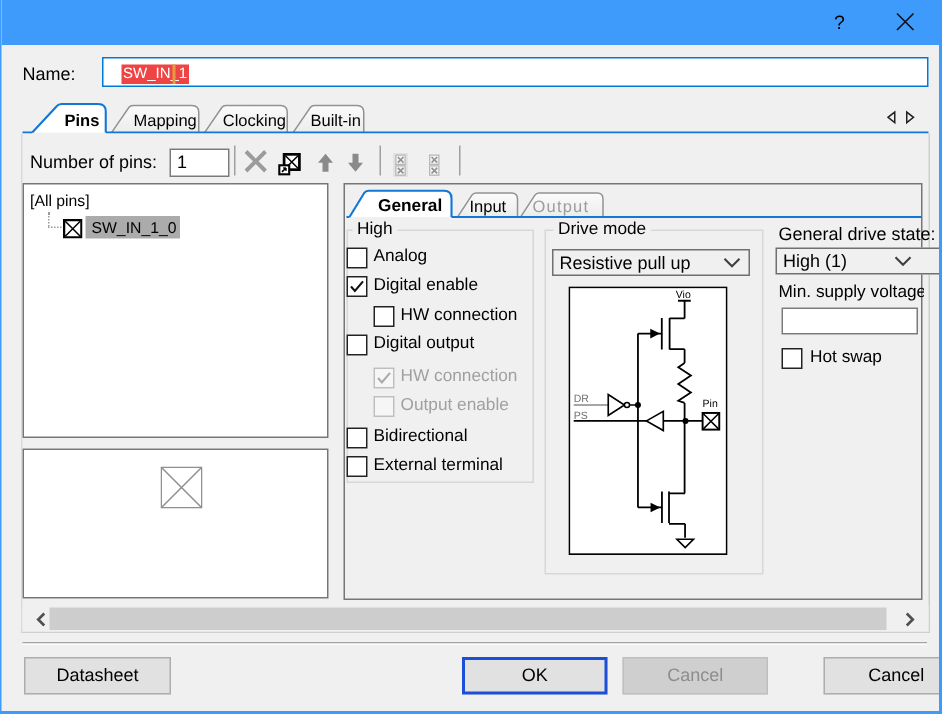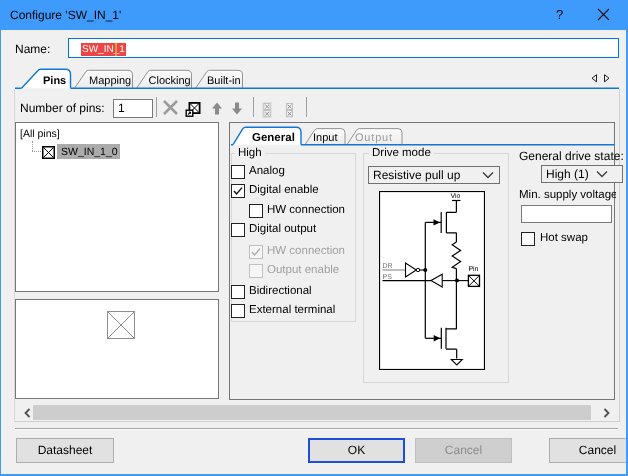--- a/index.html
+++ b/index.html
@@ -42,21 +42,20 @@
        font-size:12px;text-align:center;line-height:23px;color:#000;}
   
   #hscroll{left:14px;top:404px;width:604px;height:17px;background:#f0f0f0;}
   #hthumb{left:18px;top:1px;width:558px;height:15px;background:#cdcdcd;position:absolute;}
   #sep{left:14px;top:428px;width:603px;height:2px;border-top:1px solid #a5a5a5;border-bottom:1px solid #fdfdfd;}
 </style>
 </head>
 <body>
 <div id="win">
   <div class="abs" id="titlebar"></div>
-  <div class="abs lbl" id="title">Configure 'SW_IN_1'</div>
   <div class="abs" style="left:555px;top:7px;font-size:13px;color:#000;">?</div>
   <svg class="abs" style="left:596px;top:8px" width="13" height="13" viewBox="0 0 13 13">
     <path d="M1,1 L12,12 M12,1 L1,12" stroke="#111" stroke-width="1.1" fill="none"></path>
   </svg>
 
   <div class="abs lbl" style="left:14px;top:42px;">Name:</div>
   <div class="abs" id="namefield">
     <div class="abs" id="namesel">SW_IN_1</div>
     <div class="abs" id="caret"></div>
   </div>
@@ -236,21 +235,21 @@
 
     <path d="M62.3,136.7 L62.3,157.7" stroke="#000" stroke-width="1.2"></path>
     <path d="M67,136.7 L67,157.7" stroke="#000" stroke-width="1.2"></path>
     <path d="M46.3,147.3 L62.3,147.3" stroke="#000" stroke-width="1.2"></path>
     <path d="M61.2,147.3 L54.7,144.1 L54.7,150.5 Z" fill="#000"></path>
 
     <path d="M72.3,168.5 L83.3,168.5 L77.8,174 Z" fill="#fff" stroke="#000" stroke-width="1.1"></path>
   </svg>
 
   <div class="abs lbl" style="left:518px;top:149px;">General drive state:</div>
-  <div class="combo" style="left:540px;top:165px;width:82px;">High (1)</div>
+  <div class="combo" style="left:516px;top:165px;width:110px;">High (1)</div>
   <svg class="abs" style="left:595px;top:170px" width="12" height="8" viewBox="0 0 12 8">
     <path d="M1,1.5 L6,6.5 L11,1.5" stroke="#404040" stroke-width="1.4" fill="none"></path>
   </svg>
   <div class="abs" style="left:518px;top:189px;width:97px;overflow:hidden;font-size:11.5px;white-space:nowrap;">Min. supply voltage</div>
   <div class="abs" style="left:520px;top:205px;width:91px;height:18px;background:#fff;border:1px solid #7a7a7a;"></div>
   <div class="cb" style="left:520px;top:232px;"></div>
   <div class="abs lbl2" style="left:539px;top:232px;">Hot swap</div>
 
   <div class="abs" id="hscroll">
     <div id="hthumb"></div>

